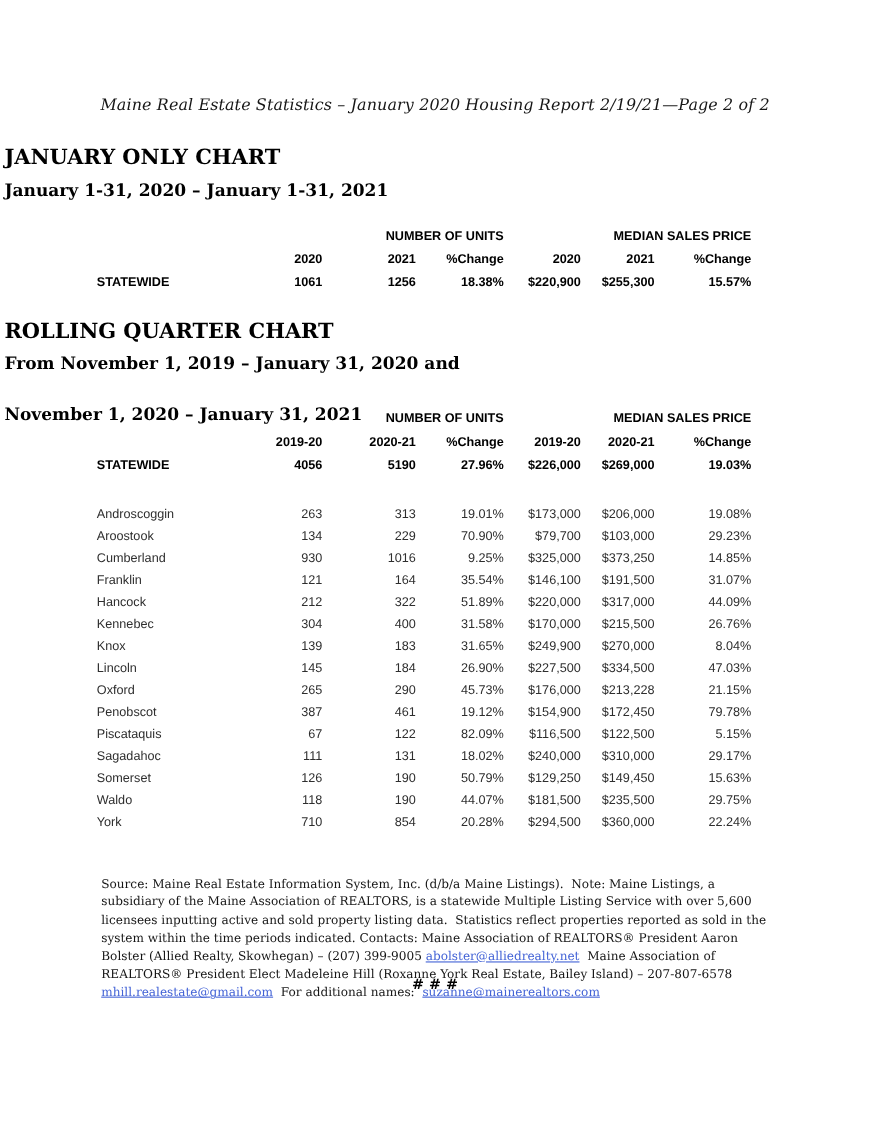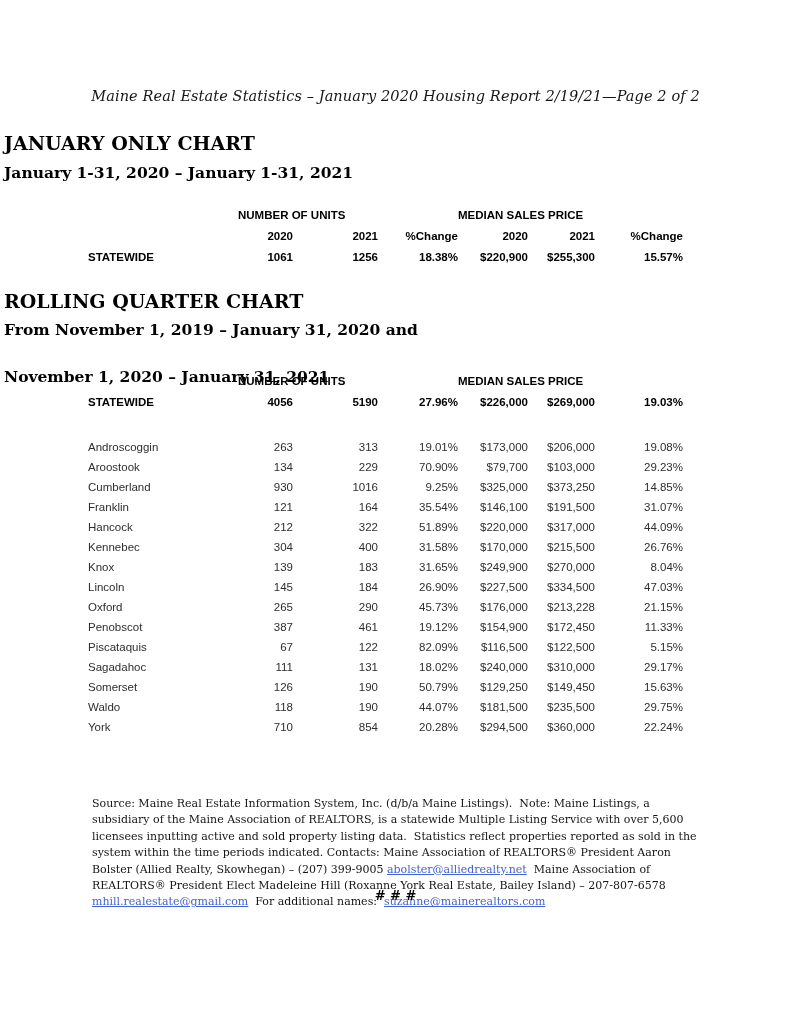--- a/index.html
+++ b/index.html
@@ -70,21 +70,21 @@
 
   .stats-table td {
     height: 17px;
     padding: 0 0 4px 0;
     vertical-align: bottom;
     text-align: right;
     white-space: nowrap;
     font-weight: 700;
   }
   .stats-table td.lbl { text-align: left; }
-  .stats-table tr.group-row td.grp { text-align: left; }
+  .stats-table tr.group-row td.grp { text-align: right; }
 
   .stats-table tbody.regular td {
     font-weight: 400;
     color: #2e2e2e;
     height: 16px;
   }
   .stats-table tr.spacer-row td { height: 25px; padding: 0; }
 
   
   .footer-note {
@@ -179,20 +179,29 @@
         <col class="c-4">
         <col class="c-5">
         <col class="c-6">
     </colgroup>
     <thead>
       <tr class="group-row">
         <td class="lbl"></td>
         <td class="grp" colspan="3">NUMBER OF UNITS</td>
         <td class="grp" colspan="3">MEDIAN SALES PRICE</td>
       </tr>
+      <tr class="colhead-row">
+        <td class="lbl"></td>
+        <td>2019-20</td>
+        <td>2020-21</td>
+        <td>%Change</td>
+        <td>2019-20</td>
+        <td>2020-21</td>
+        <td>%Change</td>
+      </tr>
     </thead>
     <tbody class="bold">
         <tr>
           <td class="lbl">STATEWIDE</td>
           <td>4056</td>
           <td>5190</td>
           <td>27.96%</td>
           <td>$226,000</td>
           <td>$269,000</td>
           <td>19.03%</td>
@@ -285,21 +294,21 @@
           <td>$213,228</td>
           <td>21.15%</td>
         </tr>
         <tr>
           <td class="lbl">Penobscot</td>
           <td>387</td>
           <td>461</td>
           <td>19.12%</td>
           <td>$154,900</td>
           <td>$172,450</td>
-          <td>11.33%</td>
+          <td>79.78%</td>
         </tr>
         <tr>
           <td class="lbl">Piscataquis</td>
           <td>67</td>
           <td>122</td>
           <td>82.09%</td>
           <td>$116,500</td>
           <td>$122,500</td>
           <td>5.15%</td>
         </tr>

